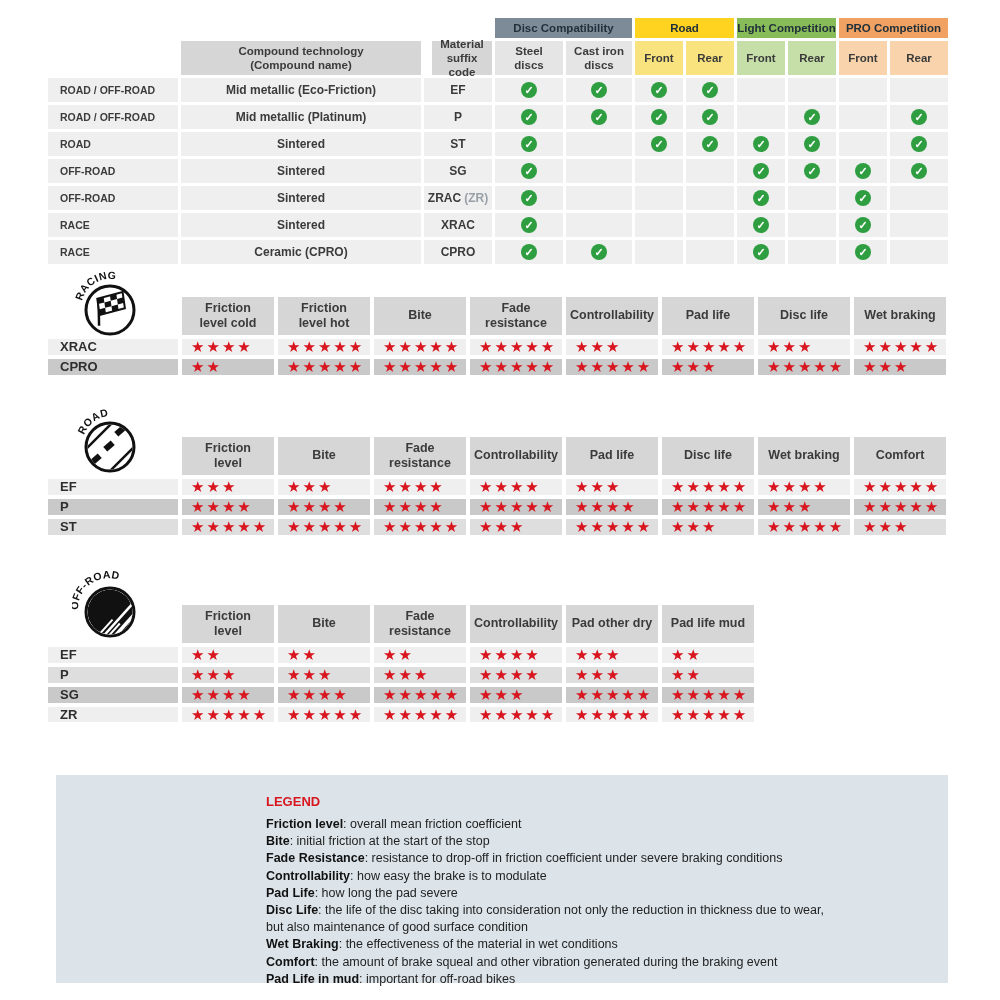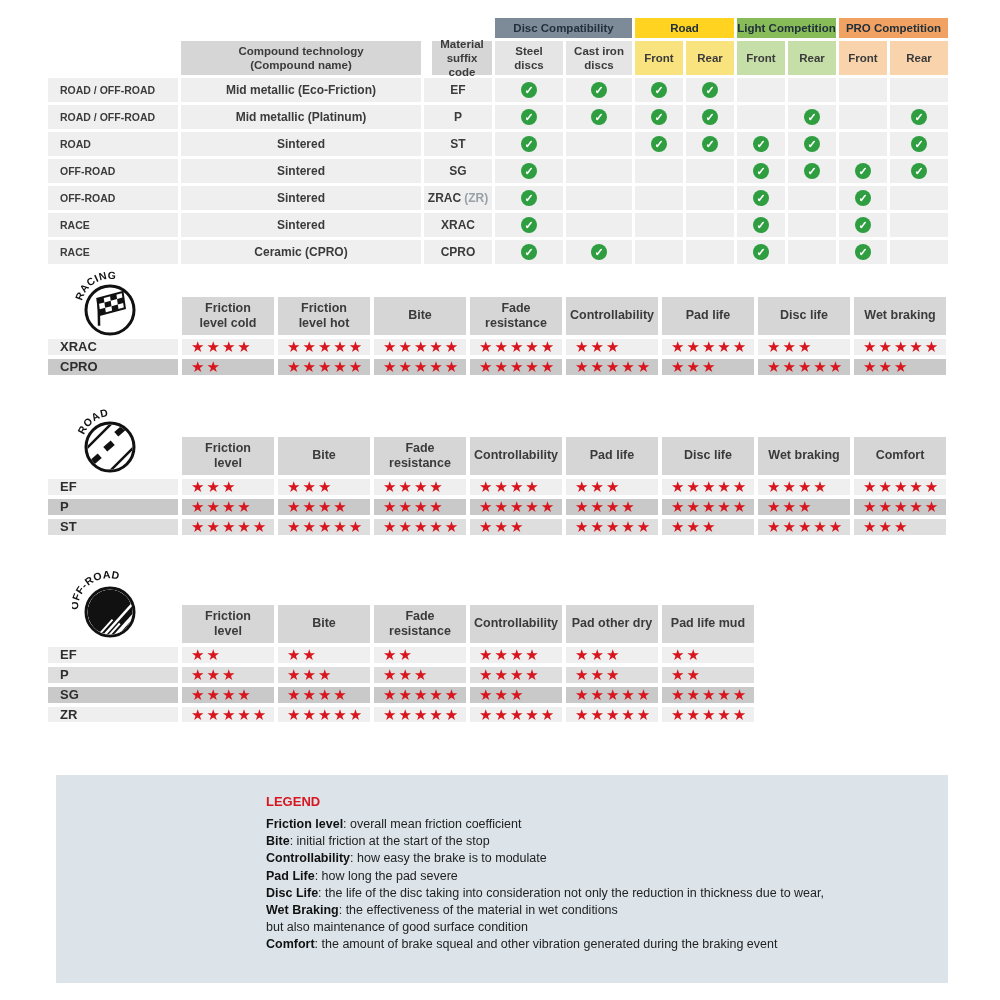--- a/index.html
+++ b/index.html
@@ -334,22 +334,24 @@
         <div class="c star-cell sh-light" style="grid-area: 5 / 6;"><span class="stars">★★★★★</span></div>
         <div class="c star-cell sh-light" style="grid-area: 5 / 7;"><span class="stars">★★★★★</span></div>
       </div>
   </section>
 
   <div class="legend-box">
     <div class="legend-title">LEGEND</div>
     <div id="legend-lines">
         <div class="legend-line"><b>Friction level</b><span>: overall mean friction coefficient</span></div>
         <div class="legend-line"><b>Bite</b><span>: initial friction at the start of the stop</span></div>
+        <div class="legend-line"><b>Fade Resistance</b><span>: resistance to drop-off in friction coefficient under severe braking conditions</span></div>
         <div class="legend-line"><b>Controllability</b><span>: how easy the brake is to modulate</span></div>
         <div class="legend-line"><b>Pad Life</b><span>: how long the pad severe</span></div>
         <div class="legend-line"><b>Disc Life</b><span>: the life of the disc taking into consideration not only the reduction in thickness due to wear,</span></div>
+        <div class="legend-line"><span>but also maintenance of good surface condition</span></div>
         <div class="legend-line"><b>Wet Braking</b><span>: the effectiveness of the material in wet conditions</span></div>
-        <div class="legend-line"><span>but also maintenance of good surface condition</span></div>
         <div class="legend-line"><b>Comfort</b><span>: the amount of brake squeal and other vibration generated during the braking event</span></div>
+        <div class="legend-line"><b>Pad Life in mud</b><span>: important for off-road bikes</span></div>
       </div>
   </div>
 
 </div>
 
 </body></html>

